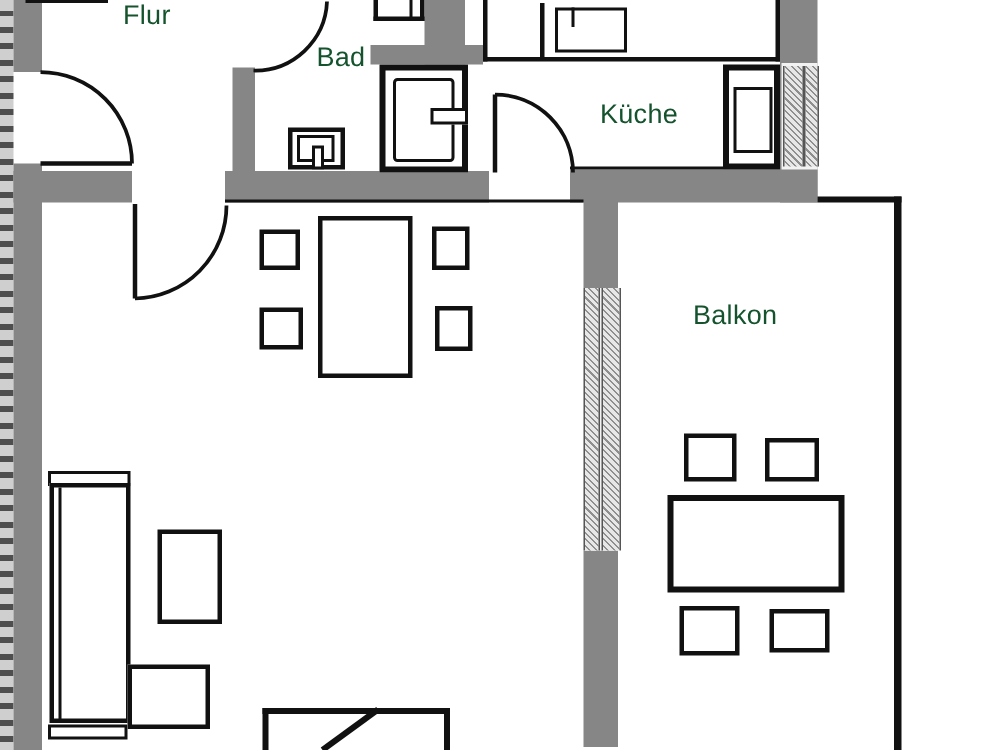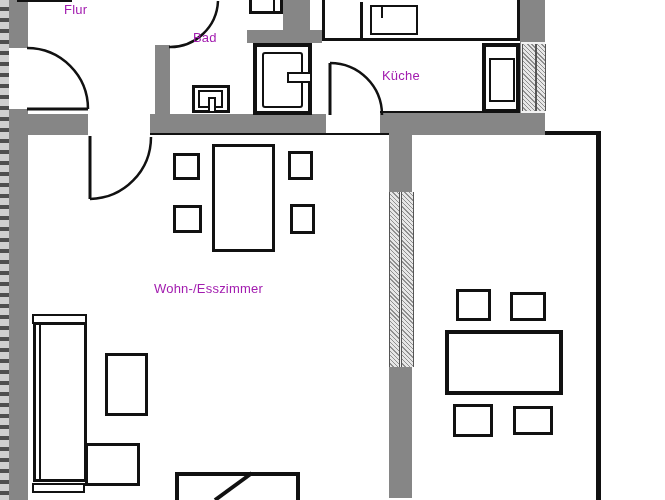--- a/index.html
+++ b/index.html
@@ -17,22 +17,22 @@
   .win-bar{
     position:absolute;
     background:repeating-linear-gradient(45deg,#e7e7e7 0 2px,#8f8f8f 2px 3px);
     border-left:1px solid #555;border-right:1px solid #555;
   }
   .furn{position:absolute;background:#fff;border:3px solid var(--line,#111);box-sizing:border-box;}
   .b2{border-width:2px;}
   .b4{border-width:4px;}
   .noTop{border-top:none;}
   .label{
-    position:absolute;color:#a21caf;font-size:13px;line-height:20px;
-    white-space:nowrap;letter-spacing:0.2px;
+    position:absolute;color:#14532d;font-size:18px;line-height:20px;
+    white-space:nowrap;letter-spacing:0.2px;margin-left:18px;
   }
   svg.overlay{position:absolute;left:0;top:0;pointer-events:none;}
 </style>
 </head>
 <body>
 
 <div class="stage">
 
   <div class="hatch-ext" style="left:0;top:0;width:9px;height:500px;"></div>
 
@@ -110,17 +110,17 @@
     <path d="M 90 199 A 62 62 0 0 0 151 137" fill="none" stroke="#111" stroke-width="2.5"></path>
     <line x1="330" y1="63" x2="330" y2="115" stroke="#111" stroke-width="3"></line>
     <path d="M 330 63 A 52 52 0 0 1 382 115" fill="none" stroke="#111" stroke-width="2.5"></path>
     <path d="M 218 1 A 48 48 0 0 1 169 47" fill="none" stroke="#111" stroke-width="2.5"></path>
     <line x1="215" y1="500" x2="252" y2="473" stroke="#111" stroke-width="4"></line>
   </svg>
 
   <div class="label" style="left:64px;top:0;">Flur</div>
   <div class="label" style="left:193px;top:28px;">Bad</div>
   <div class="label" style="left:382px;top:66px;">Küche</div>
-  <div class="label" style="left:154px;top:279px;">Wohn-/Esszimmer</div>
   <div class="label" style="left:444px;top:199px;line-height:22px;">
+    <div>Balkon</div>
   </div>
 
 </div>
 
 </body></html>

